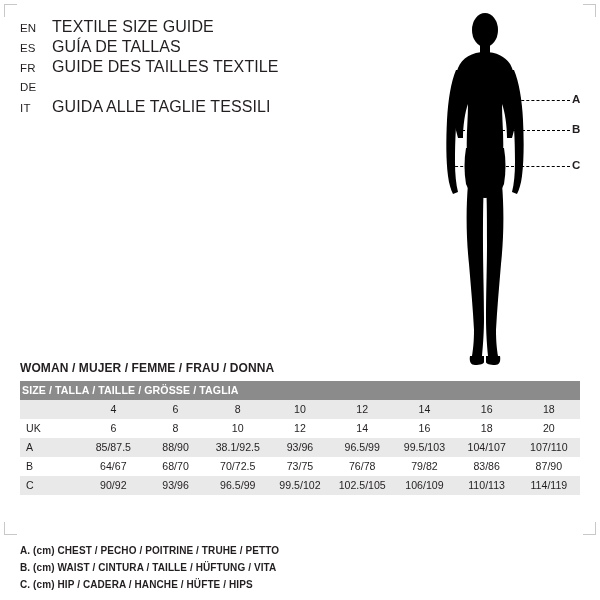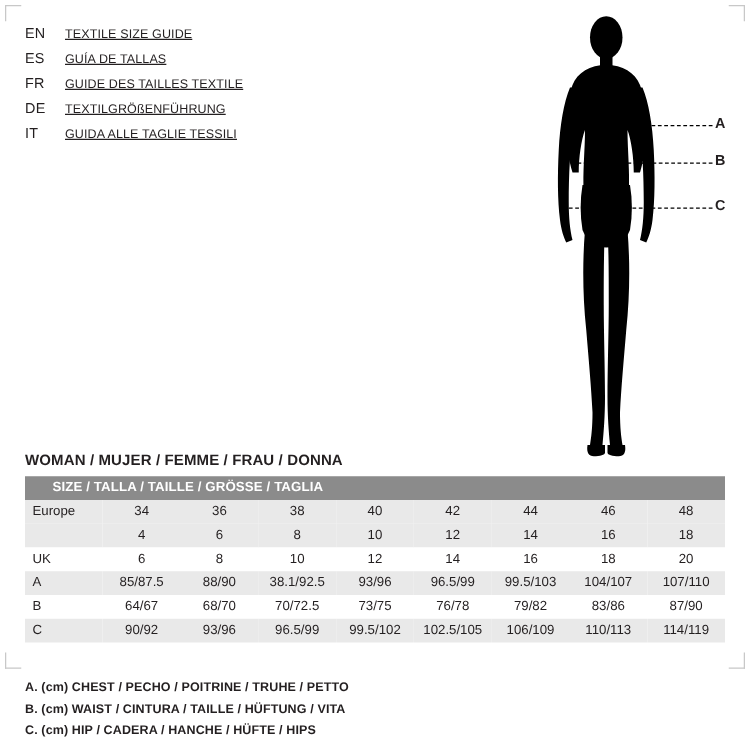--- a/index.html
+++ b/index.html
@@ -33,23 +33,22 @@
     align-items: baseline;
     height: 20px;
     line-height: 20px;
   }
   .lang-code {
     width: 32px;
     font-size: 11.5px;
     letter-spacing: 0.2px;
   }
   .lang-title {
-    font-size: 10px;
+    font-size: 16px;
     letter-spacing: 0.1px;
-    text-decoration: underline;
   }
 
   
   .figure-wrap {
     position: absolute;
     top: 8px;
     left: 420px;
     width: 170px;
     height: 360px;
   }
@@ -101,21 +100,21 @@
   .size-table .row-head {
     text-align: left;
     padding-left: 6px;
     width: 88px;
   }
   .size-table thead td {
     background: #8b8b8b;
     color: #ffffff;
     font-weight: bold;
     text-align: left;
-    padding-left: 22px;
+    padding-left: 2px;
     letter-spacing: 0.1px;
   }
   .row-light { background: #e9e9e9; }
   .row-white { background: #ffffff; }
 
   
   .notes {
     position: absolute;
     top: 542px;
     left: 20px;
@@ -158,21 +157,20 @@
     <div class="lang-row">
       <span class="lang-code">ES</span>
       <span class="lang-title">GUÍA DE TALLAS</span>
     </div>
     <div class="lang-row">
       <span class="lang-code">FR</span>
       <span class="lang-title">GUIDE DES TAILLES TEXTILE</span>
     </div>
     <div class="lang-row">
       <span class="lang-code">DE</span>
-      <span class="lang-title">TEXTILGRÖßENFÜHRUNG</span>
     </div>
     <div class="lang-row">
       <span class="lang-code">IT</span>
       <span class="lang-title">GUIDA ALLE TAGLIE TESSILI</span>
     </div>
   </div>
 
   <div class="figure-wrap">
     <svg class="figure-svg" width="170" height="360" viewBox="0 0 170 360">
       <g fill="#000000">
@@ -266,31 +264,20 @@
   <div class="woman-heading">WOMAN / MUJER / FEMME / FRAU / DONNA</div>
 
   <table class="size-table">
     <thead>
       <tr>
         <td colspan="9">SIZE / TALLA / TAILLE / GRÖSSE / TAGLIA</td>
       </tr>
     </thead>
     <tbody>
       <tr class="row-light">
-        <td class="row-head">Europe</td>
-        <td>34</td>
-        <td>36</td>
-        <td>38</td>
-        <td>40</td>
-        <td>42</td>
-        <td>44</td>
-        <td>46</td>
-        <td>48</td>
-      </tr>
-      <tr class="row-light">
         <td class="row-head"></td>
         <td>4</td>
         <td>6</td>
         <td>8</td>
         <td>10</td>
         <td>12</td>
         <td>14</td>
         <td>16</td>
         <td>18</td>
       </tr>

